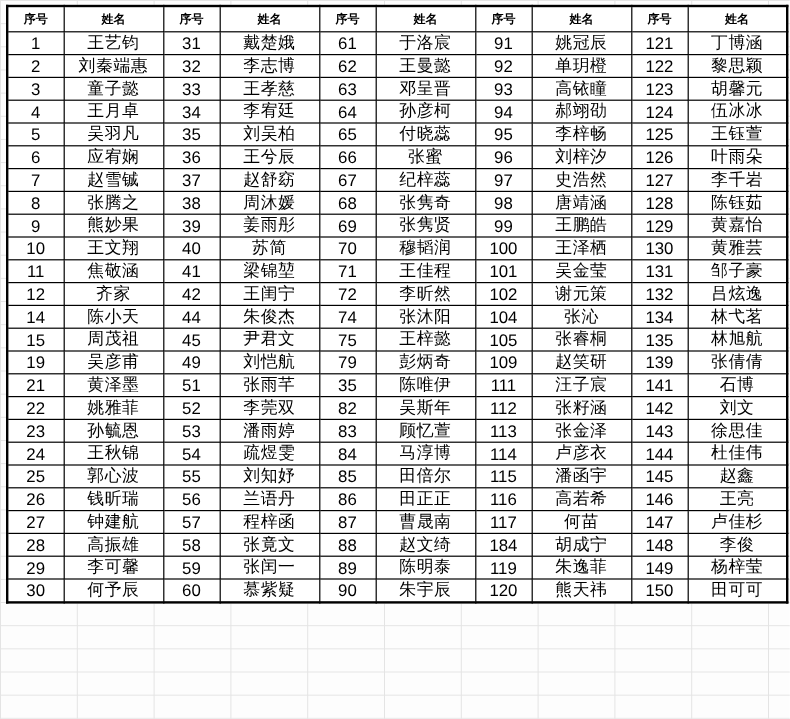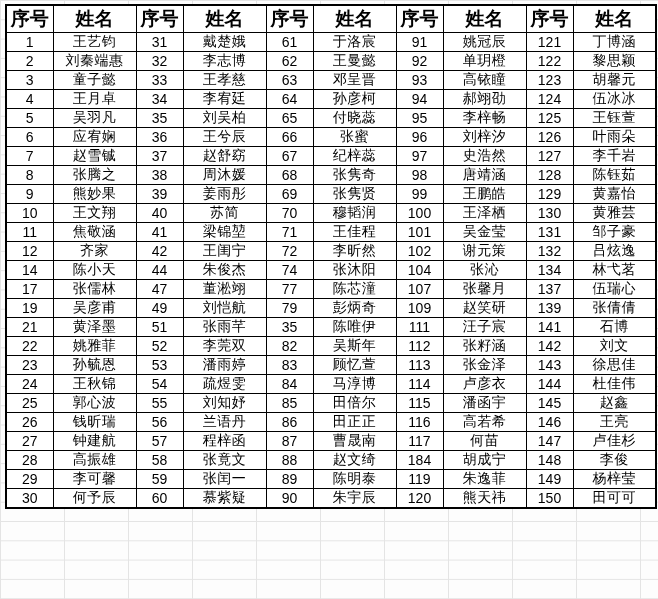--- a/index.html
+++ b/index.html
@@ -31,21 +31,21 @@
     border: 1.5px solid #000000;
     text-align: center;
     vertical-align: middle;
     padding: 0;
     overflow: hidden;
     white-space: nowrap;
     color: #000000;
   }
   table.roster th {
     height: 20px;
-    font-size: 19px;
+    font-size: 10px;
     font-weight: bold;
     font-family: "Liberation Serif", "DejaVu Serif", serif;
   }
   table.roster td {
     height: 17.6px;
     font-size: 14px;
   }
   td.seq-cell {
     font-family: "Liberation Sans", "DejaVu Sans", sans-serif;
     font-size: 13.5px;
@@ -239,30 +239,30 @@
           <td class="seq-cell">44</td>
           <td class="name-cell">朱俊杰</td>
           <td class="seq-cell">74</td>
           <td class="name-cell">张沐阳</td>
           <td class="seq-cell">104</td>
           <td class="name-cell">张沁</td>
           <td class="seq-cell">134</td>
           <td class="name-cell">林弋茗</td>
         </tr>
         <tr>
-          <td class="seq-cell">17</td>
-          <td class="name-cell">张儒林</td>
-          <td class="seq-cell">47</td>
-          <td class="name-cell">董淞翊</td>
-          <td class="seq-cell">77</td>
-          <td class="name-cell">陈芯潼</td>
-          <td class="seq-cell">107</td>
-          <td class="name-cell">张馨月</td>
-          <td class="seq-cell">137</td>
-          <td class="name-cell">伍瑞心</td>
+          <td class="seq-cell">15</td>
+          <td class="name-cell">周茂祖</td>
+          <td class="seq-cell">45</td>
+          <td class="name-cell">尹君文</td>
+          <td class="seq-cell">75</td>
+          <td class="name-cell">王梓懿</td>
+          <td class="seq-cell">105</td>
+          <td class="name-cell">张睿桐</td>
+          <td class="seq-cell">135</td>
+          <td class="name-cell">林旭航</td>
         </tr>
         <tr>
           <td class="seq-cell">19</td>
           <td class="name-cell">吴彦甫</td>
           <td class="seq-cell">49</td>
           <td class="name-cell">刘恺航</td>
           <td class="seq-cell">79</td>
           <td class="name-cell">彭炳奇</td>
           <td class="seq-cell">109</td>
           <td class="name-cell">赵笑研</td>

